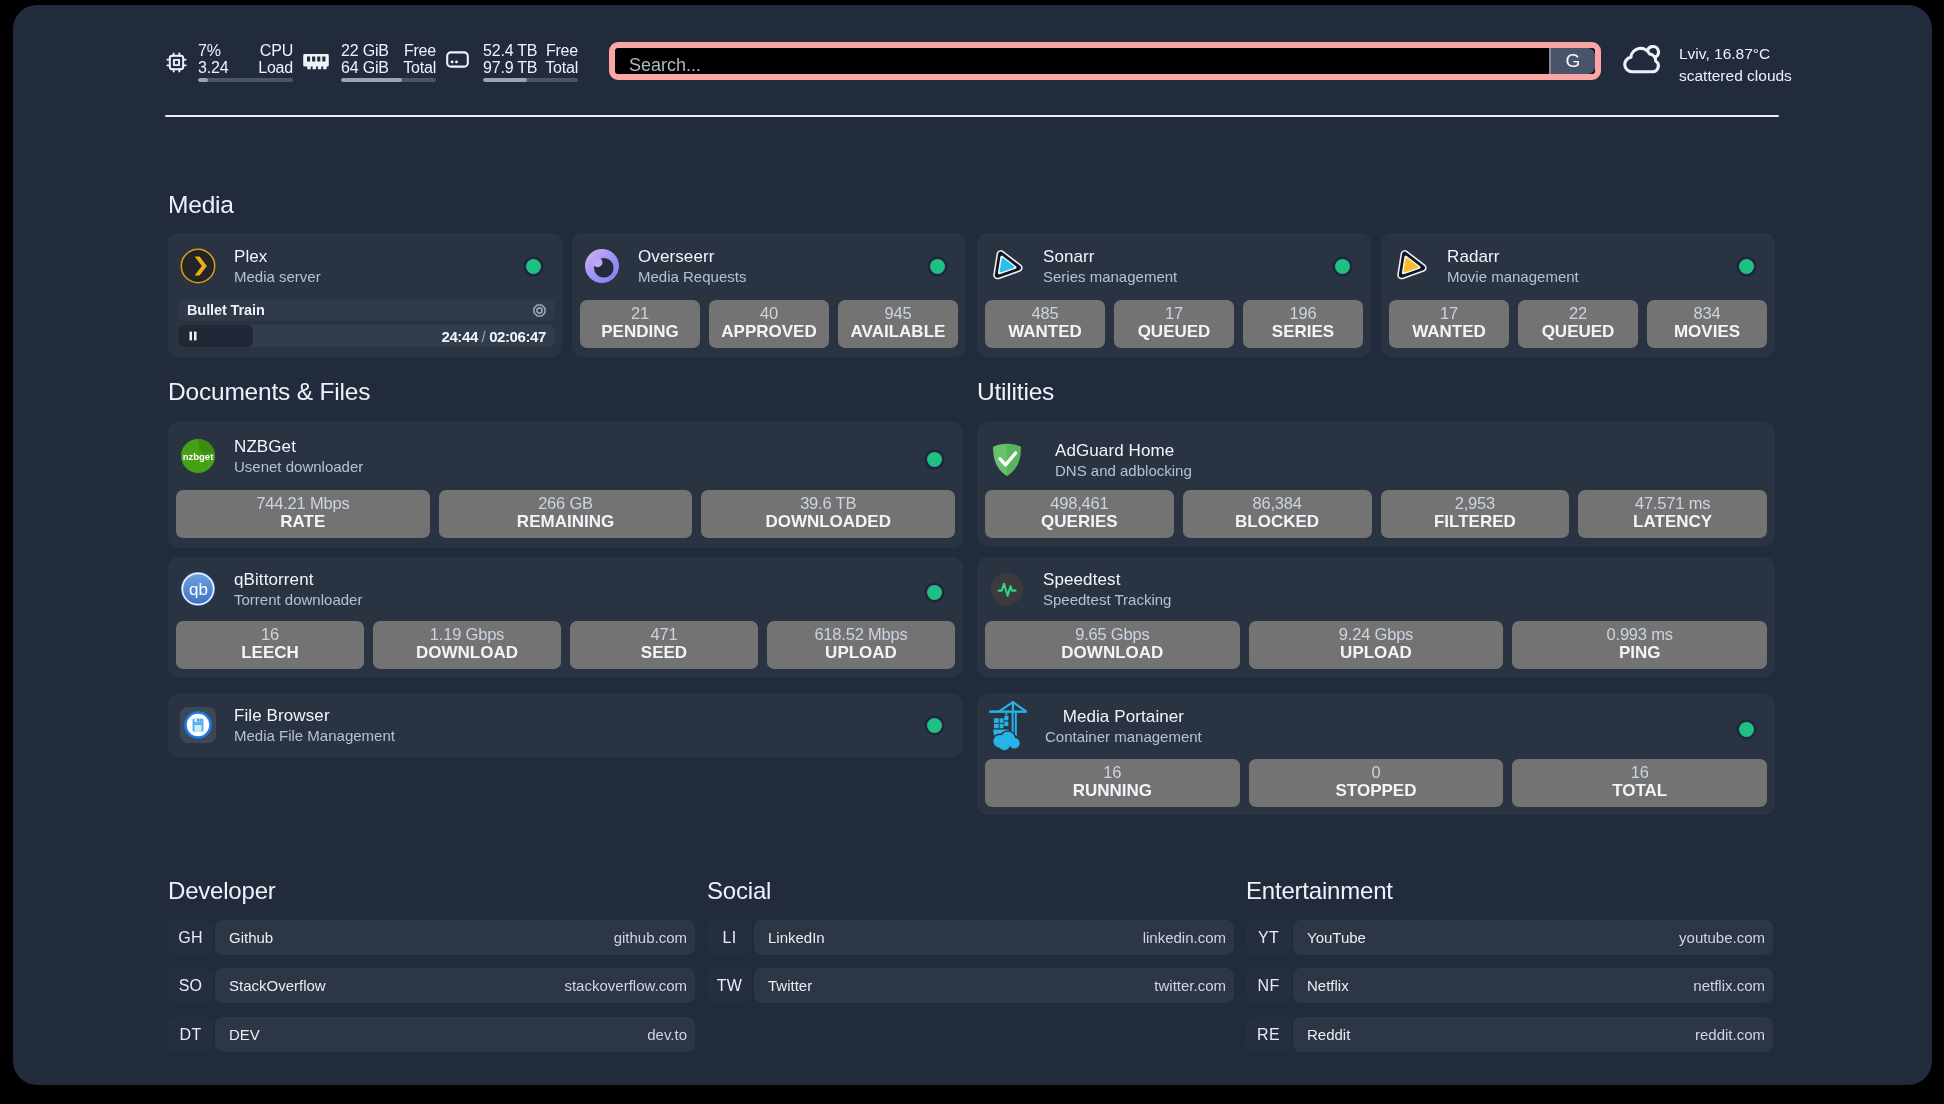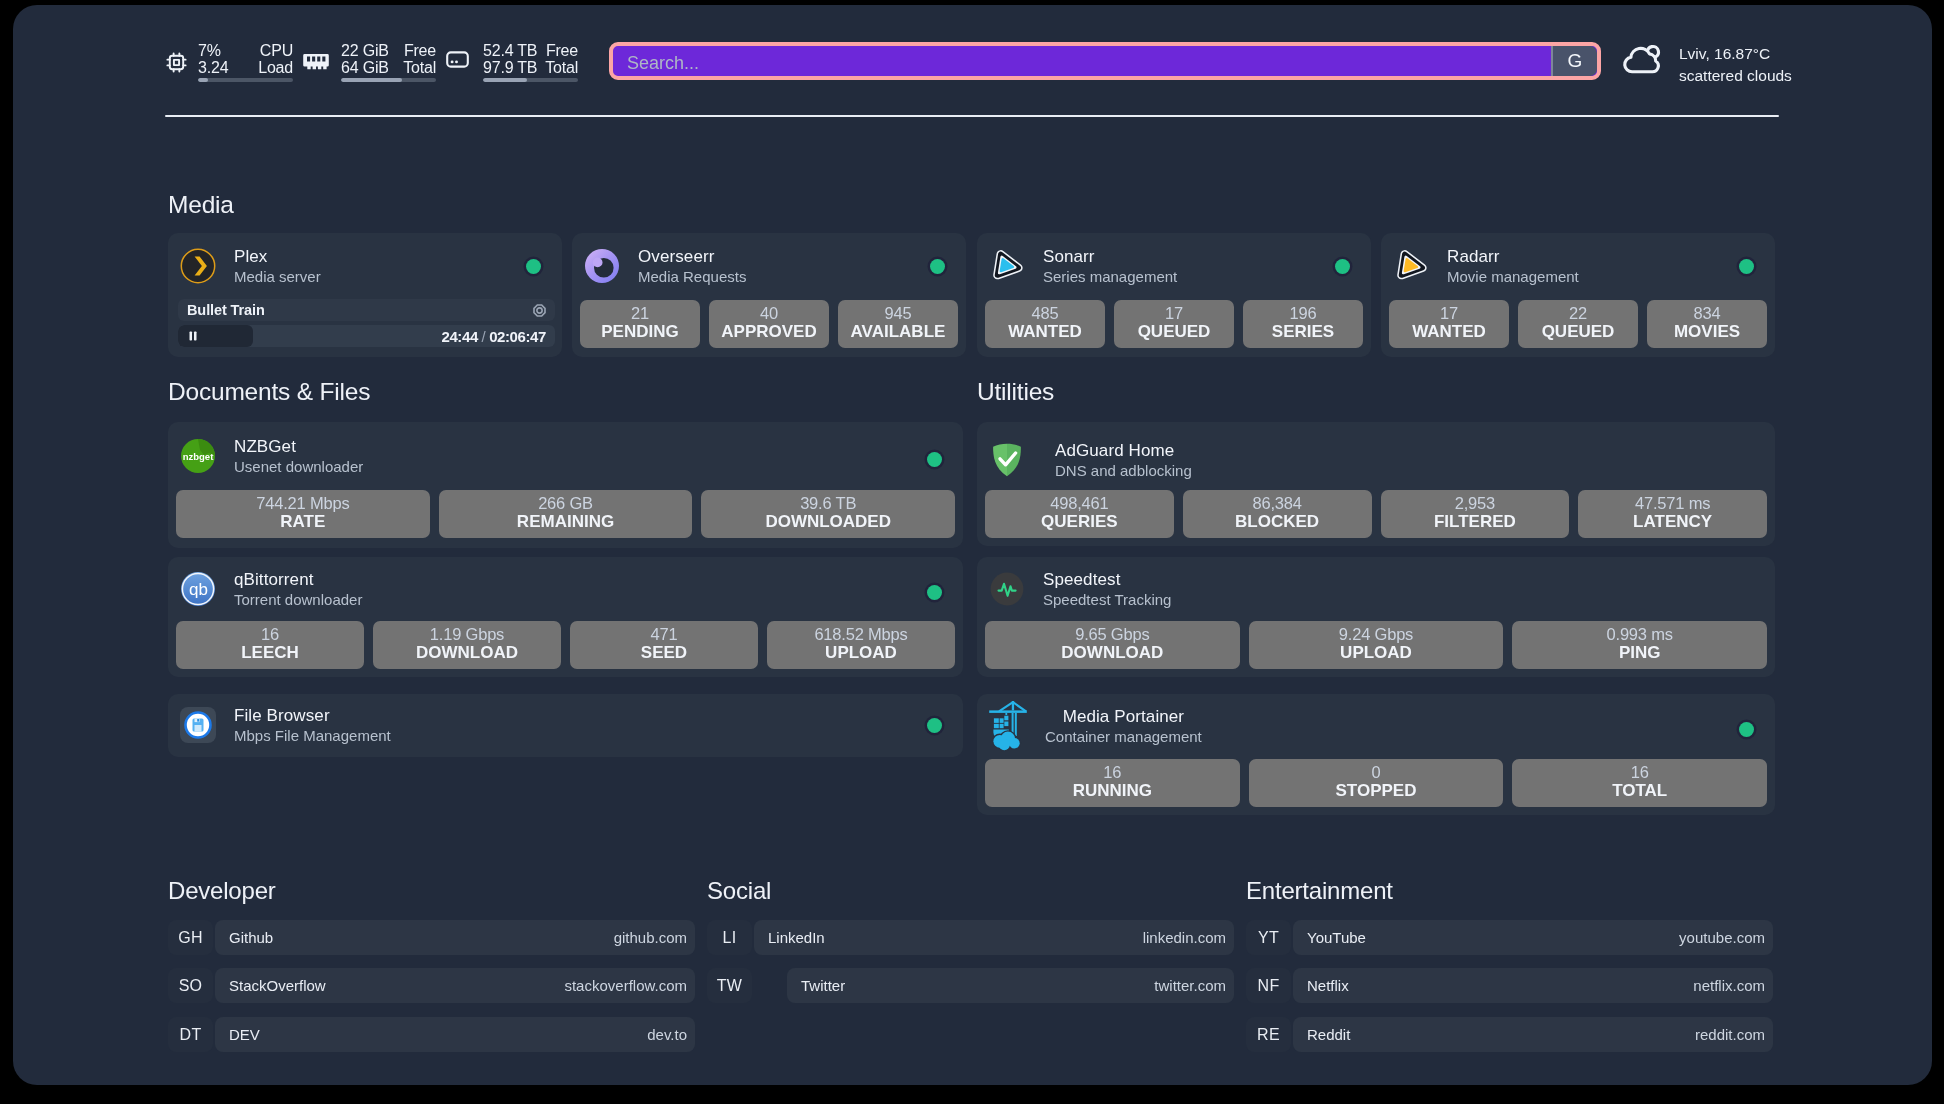--- a/index.html
+++ b/index.html
@@ -12,21 +12,21 @@
 .mico { position:absolute; top:9px; }
 .mtxt { position:absolute; width:95px; top:0; }
 .mline { display:flex; justify-content:space-between; font-size:16px; line-height:17px; color:#eef2f8; letter-spacing:-0.2px;}
 .mbar { margin-top:2px; height:4px; border-radius:2px; background:#4c5666; position:relative; overflow:hidden;}
 .mbar i { position:absolute; left:0; top:0; bottom:0; background:#99a3b4; border-radius:2px; }
 
 
 #hr { position:absolute; left:152px; top:110px; width:1614px; height:2px; background:#e9edf4; border-radius:1px;}
 
 
-#search { position:absolute; left:596px; top:37px; width:992px; height:38px; background:#6d28d9; border:4px solid #fca5a5; border-radius:9px; }
+#search { position:absolute; left:596px; top:37px; width:992px; height:38px; background:#000000; border:6px solid #fca5a5; border-radius:9px; }
 #search .ph { position:absolute; left:14px; top:7px; font-size:18px; color:#aeb7c5; }
 #gbtn { position:absolute; right:0; top:0; bottom:0; width:46px; background:#49536a; border-left:2px solid #7e8799; border-radius:0 7px 7px 0; color:#f4f7fb; font-size:19px; display:flex; align-items:center; justify-content:center; }
 
 
 #wea { position:absolute; left:1666px; top:38px; font-size:15.5px; line-height:21.5px; color:#edf1f7; }
 
 
 .h1 { position:absolute; font-size:24.5px; line-height:32px; font-weight:500; color:#eef1f7; letter-spacing:-0.2px; }
 .h2 { position:absolute; font-size:24px; line-height:30px; font-weight:500; color:#eef1f7; letter-spacing:-0.2px; }
 
@@ -337,21 +337,21 @@
     <svg class="cico" viewBox="0 0 36 36">
       <rect x="0" y="0" width="36" height="36" rx="8" fill="#3d4856"></rect>
       <circle cx="18" cy="18" r="12.5" fill="#ffffff" stroke="#1c79e8" stroke-width="2.6"></circle>
       <rect x="12.5" y="11.5" width="11" height="13" rx="1.5" fill="#55b1f2"></rect>
       <rect x="14.5" y="18" width="7" height="6.5" fill="#cfe9fb"></rect>
       <rect x="14.5" y="11.5" width="5" height="3.6" fill="#dff0fc"></rect>
       <rect x="17.2" y="12" width="1.8" height="2.6" fill="#2a8de0"></rect>
     </svg>
     <div class="ctxt">
           <div class="ct1">File Browser</div>
-          <div class="ct2">Mbps File Management</div>
+          <div class="ct2">Media File Management</div>
         </div>
   </div>
   <div class="dot" style="top:24px;"></div>
 </div>
 
 <div class="card" style="left:964px;top:417px;width:798px;height:124px;">
   <div class="chead" style="top:20px;gap:12px;">
     <svg class="cico" viewBox="0 0 36 36">
       <defs>
             <linearGradient id="agg" x1="0" y1="0" x2="1" y2="0">
@@ -493,21 +493,21 @@
       </div>
     </div>
 
 <div class="bm" style="left:694px;top:915px;">
       <div class="bma">LI</div>
       <div class="bmb">
         <span class="bmn">LinkedIn</span>
         <span class="bmu">linkedin.com</span>
       </div>
     </div>
-<div class="bm" style="left:694px;top:963px;gap:33px;">
+<div class="bm" style="left:694px;top:963px;">
       <div class="bma">TW</div>
       <div class="bmb">
         <span class="bmn">Twitter</span>
         <span class="bmu">twitter.com</span>
       </div>
     </div>
 
 <div class="bm" style="left:1233px;top:915px;">
       <div class="bma">YT</div>
       <div class="bmb">

